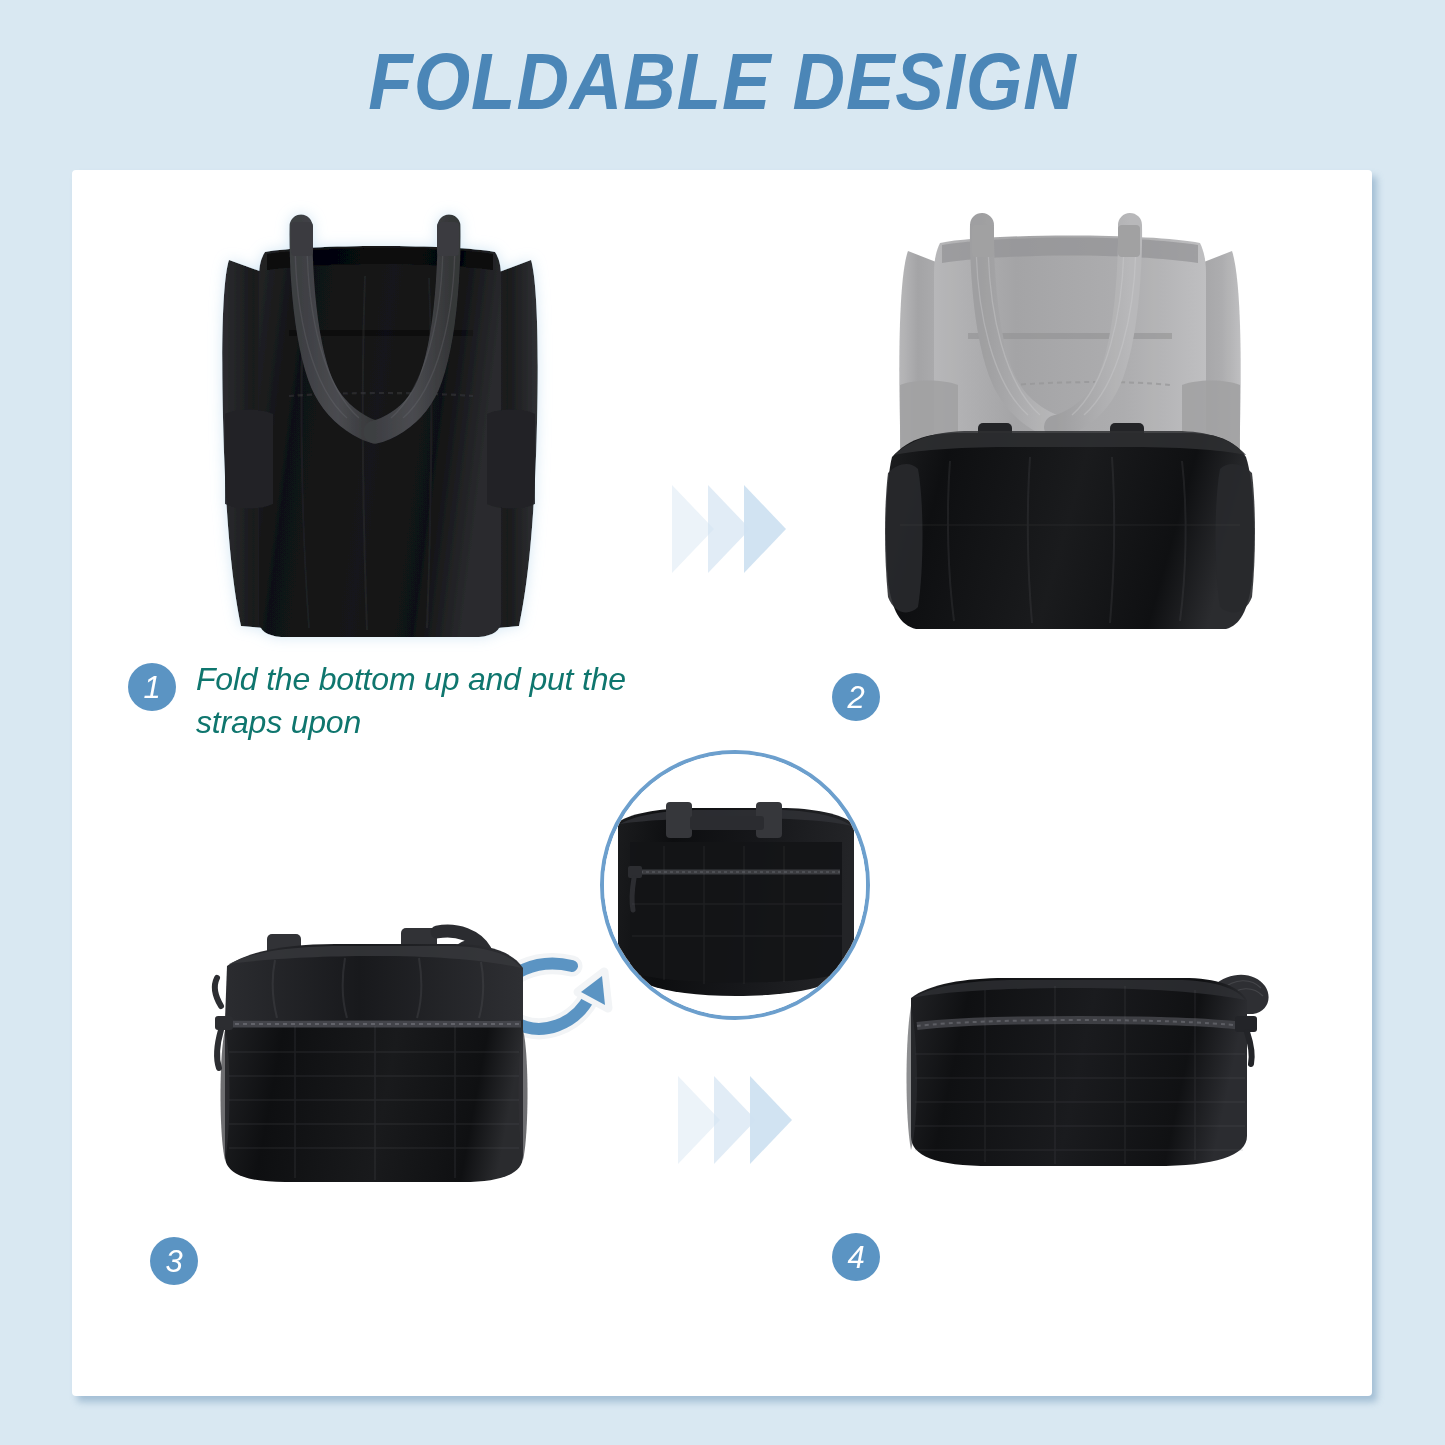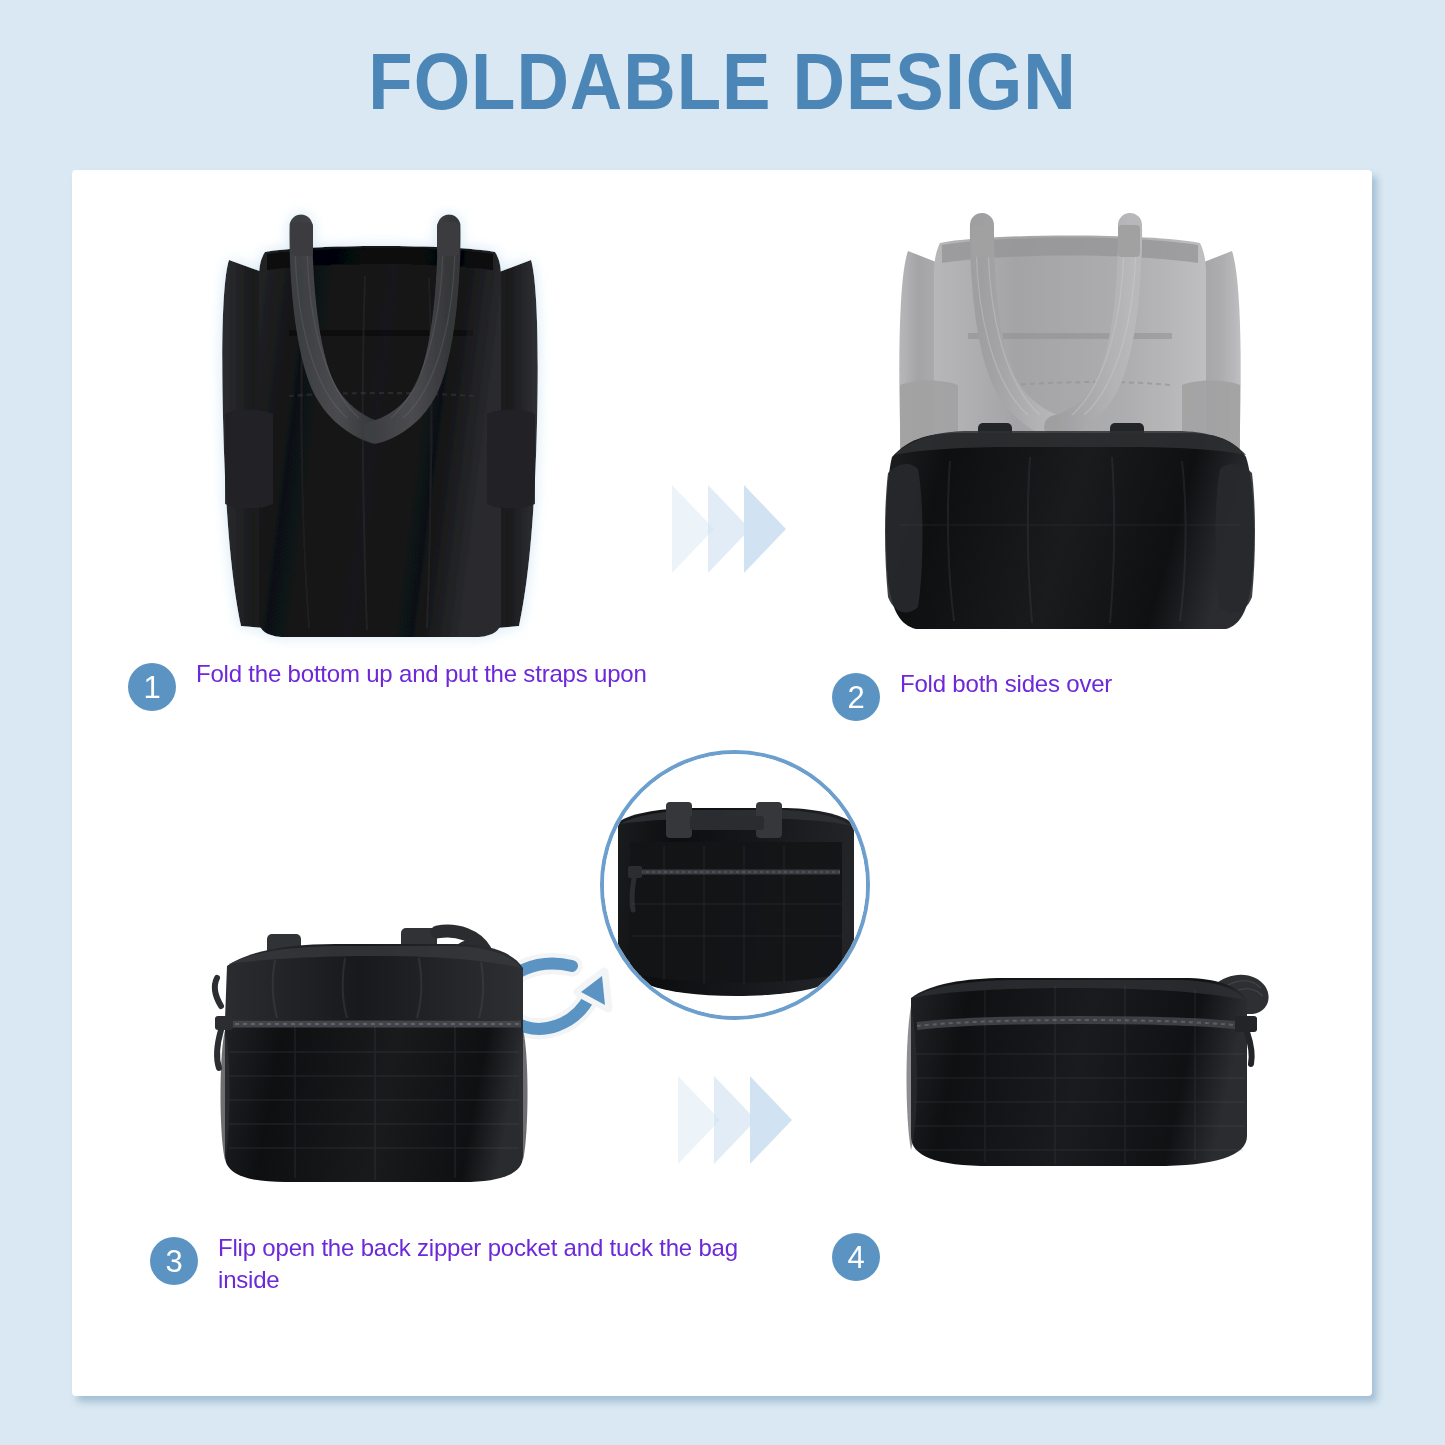--- a/index.html
+++ b/index.html
@@ -10,20 +10,21 @@
     width: 1445px;
     height: 1445px;
     background: #d9e8f2;
     font-family: "Liberation Sans", sans-serif;
     overflow: hidden;
   }
   .canvas {
     position: relative;
     width: 1445px;
     height: 1445px;
+    font-style: italic;
   }
 
   
   .title {
     position: absolute;
     left: 0;
     top: 36px;
     width: 1445px;
     text-align: center;
     font-family: "Liberation Sans", sans-serif;
@@ -62,23 +63,23 @@
     color: #ffffff;
     font-size: 31px;
     font-weight: normal;
     display: flex;
     align-items: center;
     justify-content: center;
     line-height: 1;
     margin-top: 5px;
   }
   .caption-text {
-    font-size: 24px;
+    font-size: 32px;
     line-height: 1.33;
-    color: #6d28d9;
+    color: #0f766e;
     letter-spacing: -0.2px;
     max-width: 560px;
   }
 
   
   .chevrons { position: absolute; }
   .chev {
     position: absolute;
     width: 0;
     height: 0;
@@ -273,21 +274,20 @@
           <path d="M242 232 C 246 292, 244 350, 240 398"></path>
           <path d="M312 236 C 318 290, 316 350, 310 396"></path>
           <path d="M30 300 L 370 300" opacity="0.5"></path>
         </g>
       </g>
     </svg>
   </div>
 
   <div class="caption" style="left:832px; top:668px; width:480px;">
     <div class="badge">2</div>
-    <div class="caption-text">Fold both sides over</div>
   </div>
 
   <div class="inset">
     <svg class="inset-img" width="262" height="262" viewBox="0 0 262 262">
       <defs>
         <linearGradient id="insetBody" x1="0" y1="0" x2="1" y2="0.1">
           <stop offset="0%" stop-color="#1b1c1e"></stop>
           <stop offset="25%" stop-color="#0d0e10"></stop>
           <stop offset="60%" stop-color="#16171a"></stop>
           <stop offset="100%" stop-color="#232427"></stop>
@@ -399,21 +399,20 @@
         <path d="M24 228 L 314 228"></path>
         <path d="M90 106 L 90 258"></path>
           <path d="M170 106 L 170 260"></path>
         <path d="M250 106 L 250 258"></path>
       </g>
     </svg>
   </div>
 
   <div class="caption" style="left:150px; top:1232px; width:600px;">
     <div class="badge">3</div>
-    <div class="caption-text">Flip open the back zipper pocket and tuck the bag inside</div>
   </div>
 
   <div class="chevrons" style="left:678px; top:1076px; width:120px; height:90px;">
     <div class="chev c1"></div>
     <div class="chev c2"></div>
     <div class="chev c3"></div>
   </div>
 
   <div class="bagwrap" style="left:895px; top:950px; width:380px; height:240px;">
     <svg width="380" height="240" viewBox="0 0 380 240">

